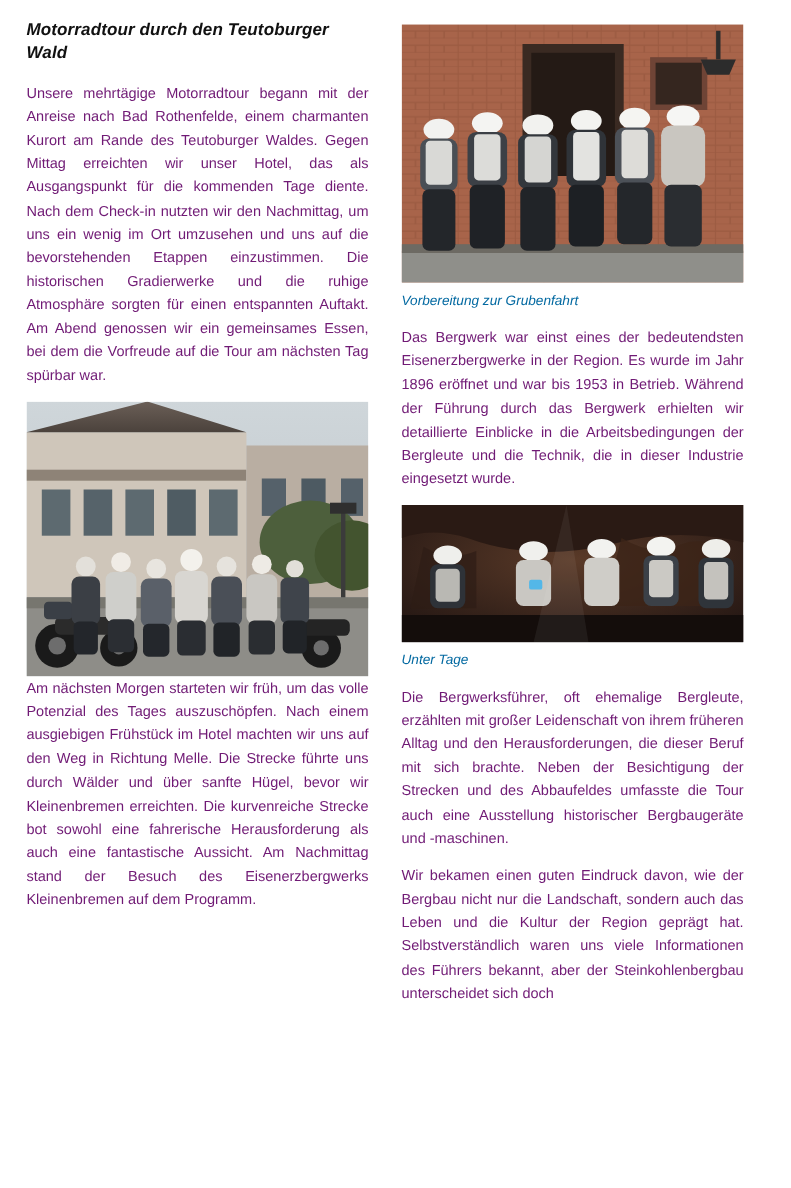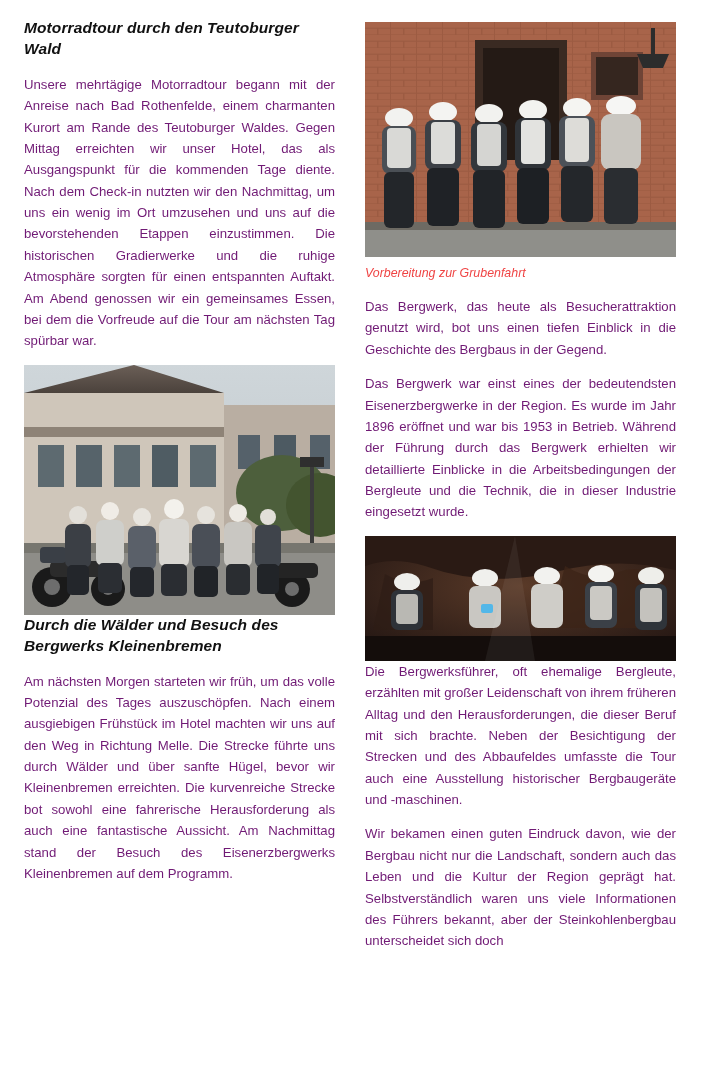--- a/index.html
+++ b/index.html
@@ -40,21 +40,21 @@
     font-size: 13.2px;
     line-height: 1.62;
     text-align: justify;
     text-justify: inter-word;
     margin: 0 0 13px 0;
     color: #701a75;
   }
   .caption {
     font-size: 12.4px;
     font-style: italic;
-    color: #ef4444;
+    color: #0369a1;
     margin: 9px 0 16px 0;
   }
   .figure {
     width: 311px;
     margin: 6px 0 0 0;
   }
   .photo {
     width: 311px;
     display: block;
     border: 0;
@@ -162,21 +162,20 @@
             </g>
           </g>
 
           <rect x="286" y="96" width="4" height="82" fill="#3b3b3b"></rect>
           <rect x="276" y="92" width="24" height="10" fill="#2f2f2f"></rect>
         </svg>
       </div>
     </div>
 
 
-    <h2 class="heading">Durch die Wälder und Besuch des Bergwerks Kleinenbremen</h2>
 
     <p class="body">Am nächsten Morgen starteten wir früh, um das volle Potenzial des Tages auszuschöpfen. Nach einem ausgiebigen Frühstück im Hotel machten wir uns auf den Weg in Richtung Melle. Die Strecke führte uns durch Wälder und über sanfte Hügel, bevor wir Kleinenbremen erreichten. Die kurvenreiche Strecke bot sowohl eine fahrerische Herausforderung als auch eine fantastische Aussicht. Am Nachmittag stand der Besuch des Eisenerzbergwerks Kleinenbremen auf dem Programm.</p>
 
   </div>
 
   <div class="col">
 
     <div class="figure gap-top">
       <div class="photo">
         <svg width="311" height="235" viewBox="0 0 311 235" xmlns="http://www.w3.org/2000/svg" role="img" aria-label="Gruppe mit Bergbauhelmen">
@@ -238,21 +237,20 @@
               <rect x="-20" y="8" width="40" height="56" rx="9" fill="#c9c6c0"></rect>
               <rect x="-17" y="62" width="34" height="56" rx="6" fill="#2a2d31"></rect>
             </g>
           </g>
         </svg>
       </div>
     </div>
 
     <div class="caption">Vorbereitung zur Grubenfahrt</div>
 
-    <p class="body">Das Bergwerk, das heute als Besucherattraktion genutzt wird, bot uns einen tiefen Einblick in die Geschichte des Bergbaus in der Gegend.</p>
 
     <p class="body">Das Bergwerk war einst eines der bedeutendsten Eisenerzbergwerke in der Region. Es wurde im Jahr 1896 eröffnet und war bis 1953 in Betrieb. Während der Führung durch das Bergwerk erhielten wir detaillierte Einblicke in die Arbeitsbedingungen der Bergleute und die Technik, die in dieser Industrie eingesetzt wurde.</p>
 
     <div class="figure">
       <div class="photo">
         <svg width="311" height="125" viewBox="0 0 311 125" xmlns="http://www.w3.org/2000/svg" role="img" aria-label="Unter Tage">
           <defs>
             <radialGradient id="caveG" cx="0.5" cy="0.4" r="0.8">
               <stop offset="0%" stop-color="#5a3a28"></stop>
               <stop offset="100%" stop-color="#1b1110"></stop>
@@ -290,19 +288,20 @@
               <rect x="-16" y="8" width="32" height="46" rx="7" fill="#2f343a"></rect>
               <rect x="-11" y="12" width="22" height="34" rx="4" fill="#c4c2bd"></rect>
             </g>
           </g>
 
           <path d="M150 0 L120 125 L170 125 Z" fill="#ffffff" opacity="0.06"></path>
         </svg>
       </div>
     </div>
 
+    <div class="caption">Unter Tage</div>
 
     <p class="body">Die Bergwerksführer, oft ehemalige Bergleute, erzählten mit großer Leidenschaft von ihrem früheren Alltag und den Herausforderungen, die dieser Beruf mit sich brachte. Neben der Besichtigung der Strecken und des Abbaufeldes umfasste die Tour auch eine Ausstellung historischer Bergbaugeräte und -maschinen.</p>
 
     <p class="body">Wir bekamen einen guten Eindruck davon, wie der Bergbau nicht nur die Landschaft, sondern auch das Leben und die Kultur der Region geprägt hat. Selbstverständlich waren uns viele Informationen des Führers bekannt, aber der Steinkohlenbergbau unterscheidet sich doch</p>
 
   </div>
 </div>
 
 </body></html>

